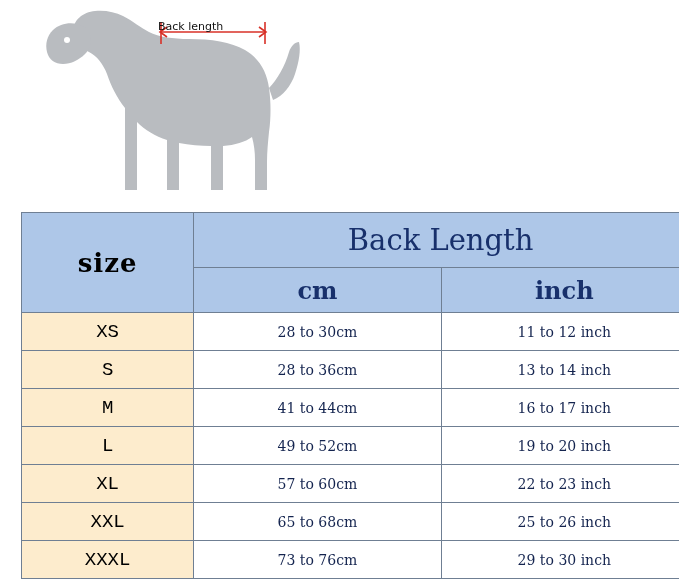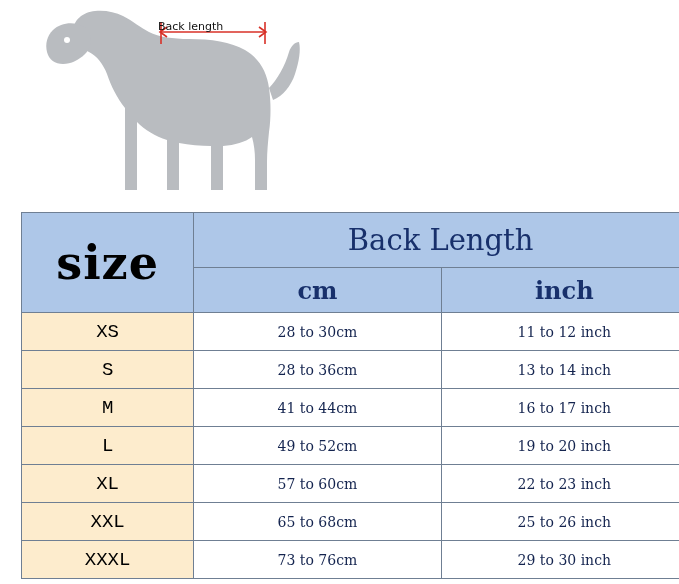--- a/index.html
+++ b/index.html
@@ -68,21 +68,21 @@
     padding: 0;
     text-align: center;
     vertical-align: middle;
   }
   .col-size   { width: 172px; }
   .col-cm     { width: 247px; }
   .col-inch   { width: 246px; }
   .hdr-size {
     background: #aec7e8;
     color: #000000;
-    font-size: 46px;
+    font-size: 26px;
     font-weight: 700;
     font-family: "DejaVu Serif", serif;
     letter-spacing: 1px;
   }
   .hdr-backlength {
     background: #aec7e8;
     color: #18306b;
     font-size: 29px;
     height: 54px;
     font-family: "DejaVu Serif", serif;

